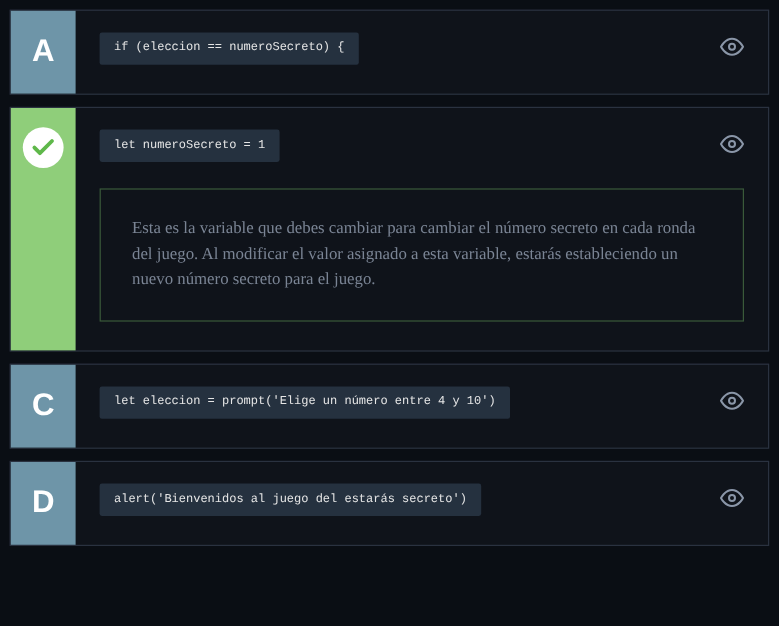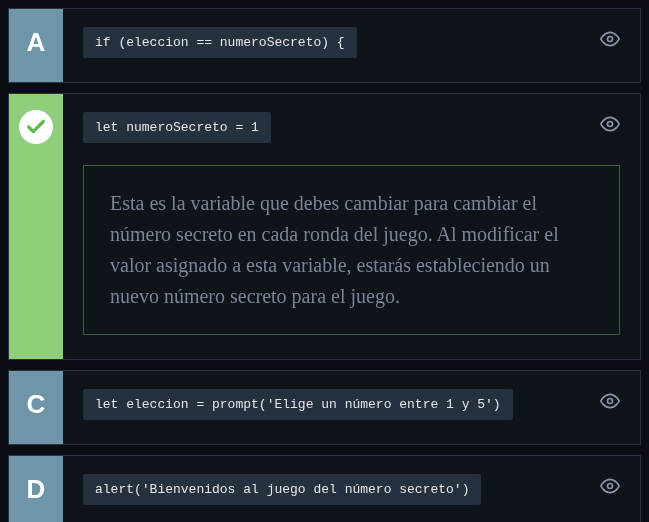--- a/index.html
+++ b/index.html
@@ -31,38 +31,38 @@
   .letter-green { background: #8fce7a; align-items: center; padding-top: 0; }
   .option-body {
     flex: 1;
     padding: 18px 20px 24px 20px;
     position: relative;
   }
   .code-block {
     background: #25313f;
     color: #e6e6e6;
     font-family: 'Courier New', Consolas, monospace;
-    font-size: 13px;
+    font-size: 10px;
     padding: 8px 12px;
     display: inline-block;
     border-radius: 2px;
   }
   .eye-icon {
     position: absolute;
     top: 20px;
     right: 20px;
     color: #8a96a8;
     cursor: pointer;
   }
   .explanation-box {
     border: 1px solid #3a5a3a;
     padding: 22px 26px;
     margin-top: 22px;
     color: #7a8494;
-    font-size: 20px;
+    font-size: 14px;
     line-height: 1.55;
   }
   .check-circle {
     width: 34px;
     height: 34px;
     background: #ffffff;
     border-radius: 50%;
     display: flex;
     align-items: center;
     justify-content: center;
@@ -109,36 +109,36 @@
       <span>Esta es la variable que debes cambiar para cambiar el número secreto en cada ronda del juego. Al modificar el valor asignado a esta variable, estarás estableciendo un nuevo número secreto para el juego.</span>
     </div>
   </div>
 </div>
 
 <div class="option">
   <div class="option-letter letter-blue">
     <span>C</span>
   </div>
   <div class="option-body">
-    <span class="code-block">let eleccion = prompt('Elige un número entre 1 y 5')</span>
+    <span class="code-block">let eleccion = prompt('Elige un número entre 4 y 10')</span>
     <span class="eye-icon">
       <svg width="20" height="20" viewBox="0 0 24 24" fill="none" stroke="currentColor" stroke-width="2">
           <path d="M1 12s4-8 11-8 11 8 11 8-4 8-11 8-11-8-11-8z"></path>
           <circle cx="12" cy="12" r="3"></circle>
         </svg>
     </span>
   </div>
 </div>
 
 <div class="option">
   <div class="option-letter letter-blue">
     <span>D</span>
   </div>
   <div class="option-body">
-    <span class="code-block">alert('Bienvenidos al juego del número secreto')</span>
+    <span class="code-block">alert('Bienvenidos al juego del estarás secreto')</span>
     <span class="eye-icon">
       <svg width="20" height="20" viewBox="0 0 24 24" fill="none" stroke="currentColor" stroke-width="2">
           <path d="M1 12s4-8 11-8 11 8 11 8-4 8-11 8-11-8-11-8z"></path>
           <circle cx="12" cy="12" r="3"></circle>
         </svg>
     </span>
   </div>
 </div>
 
 </body></html>

